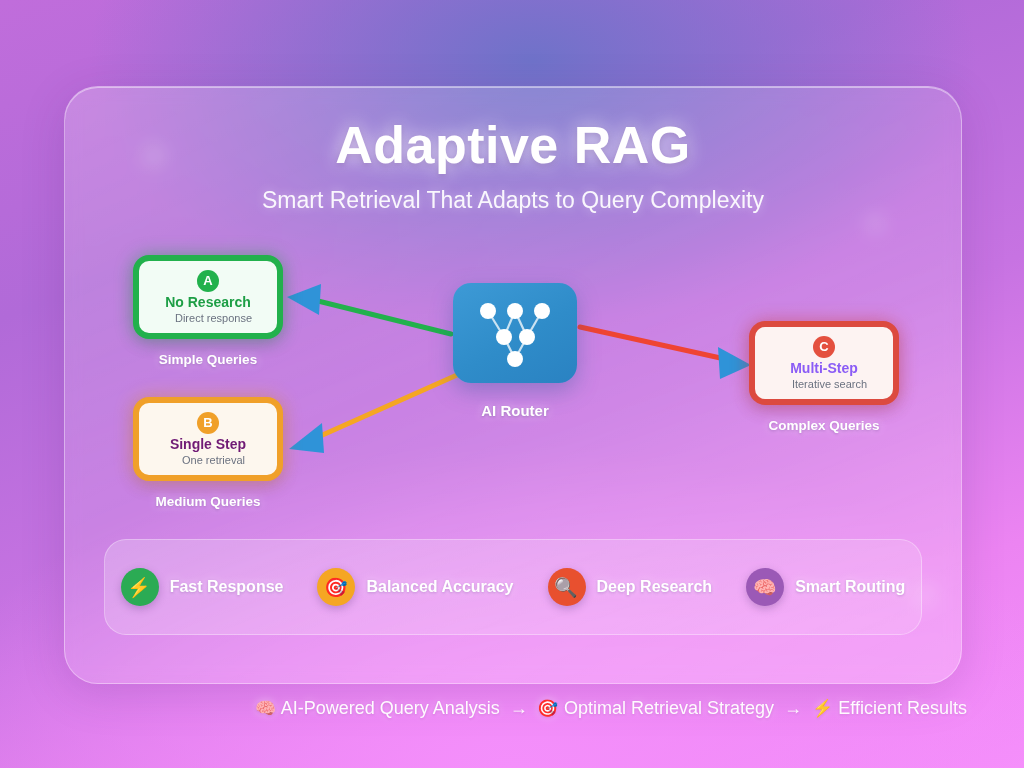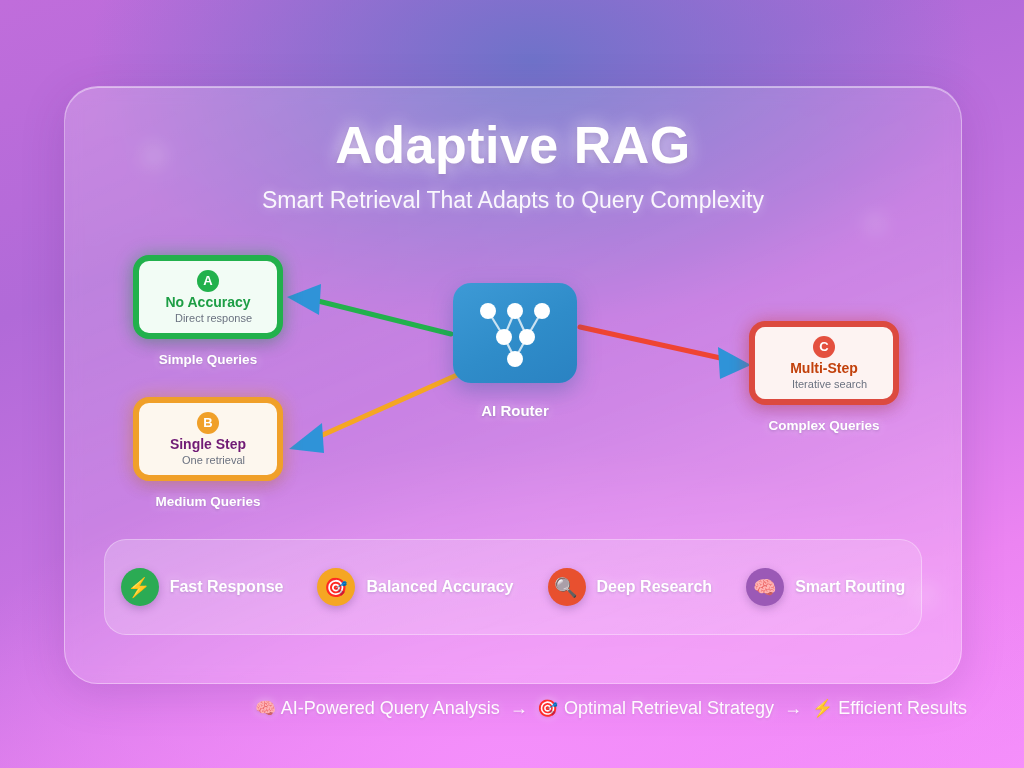--- a/index.html
+++ b/index.html
@@ -153,21 +153,21 @@
   #node-single-step .node-title { color: #701a75; }
 
   
   #node-multi-step { left: 684px; top: 234px; }
   #node-multi-step .node-box {
     border-color: #dc4a3f;
     background: #fdf3f2;
     box-shadow: 0 0 18px rgba(220,74,63,0.45), 0 6px 16px rgba(60,30,90,0.18);
   }
   #node-multi-step .node-badge { background: #e4503f; }
-  #node-multi-step .node-title { color: #c2410c; }
+  #node-multi-step .node-title { color: #8b5cf6; }
 
   
   #node-router {
     position: absolute;
     left: 388px;
     top: 196px;
     width: 124px;
     text-align: center;
   }
   #router-box {
@@ -289,21 +289,21 @@
             <circle cx="41" cy="62" r="8"></circle>
           </g>
         </svg>
       </div>
       <div id="router-caption">AI Router</div>
     </div>
 
     <div class="node-group" id="node-no-retrieval">
       <div class="node-box">
         <div class="node-badge">A</div>
-        <div class="node-title">No Accuracy</div>
+        <div class="node-title">No Research</div>
         <div class="node-sub">Direct response</div>
       </div>
       <div class="node-caption">Simple Queries</div>
     </div>
 
     <div class="node-group" id="node-single-step">
       <div class="node-box">
         <div class="node-badge">B</div>
         <div class="node-title">Single Step</div>
         <div class="node-sub">One retrieval</div>

